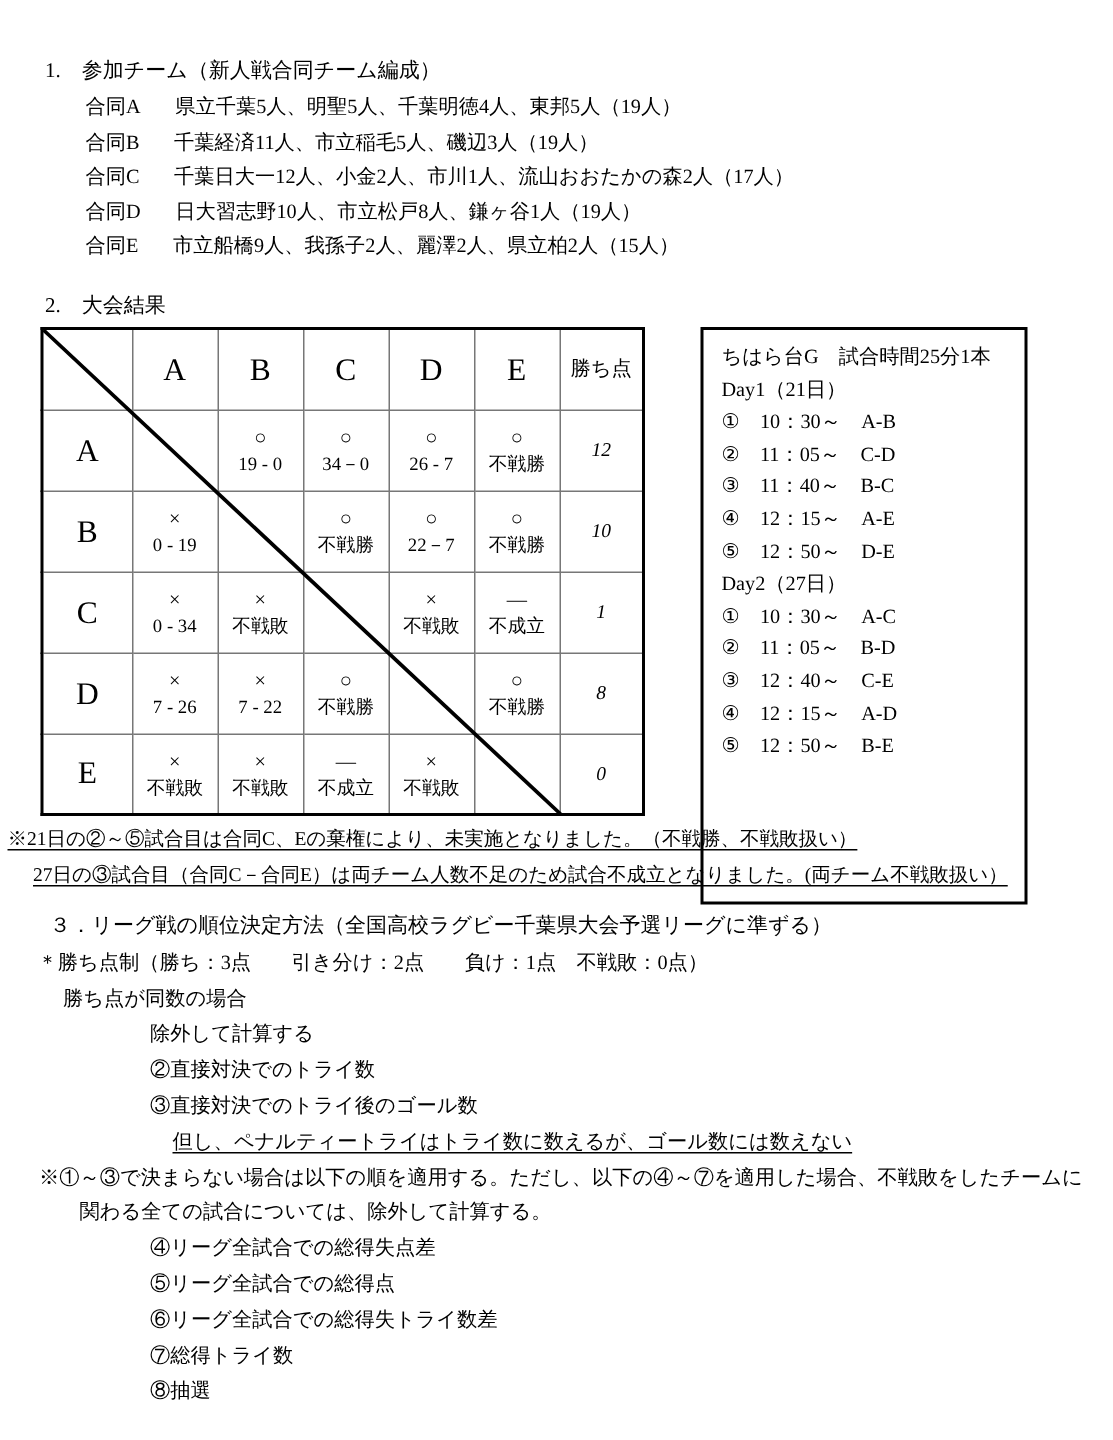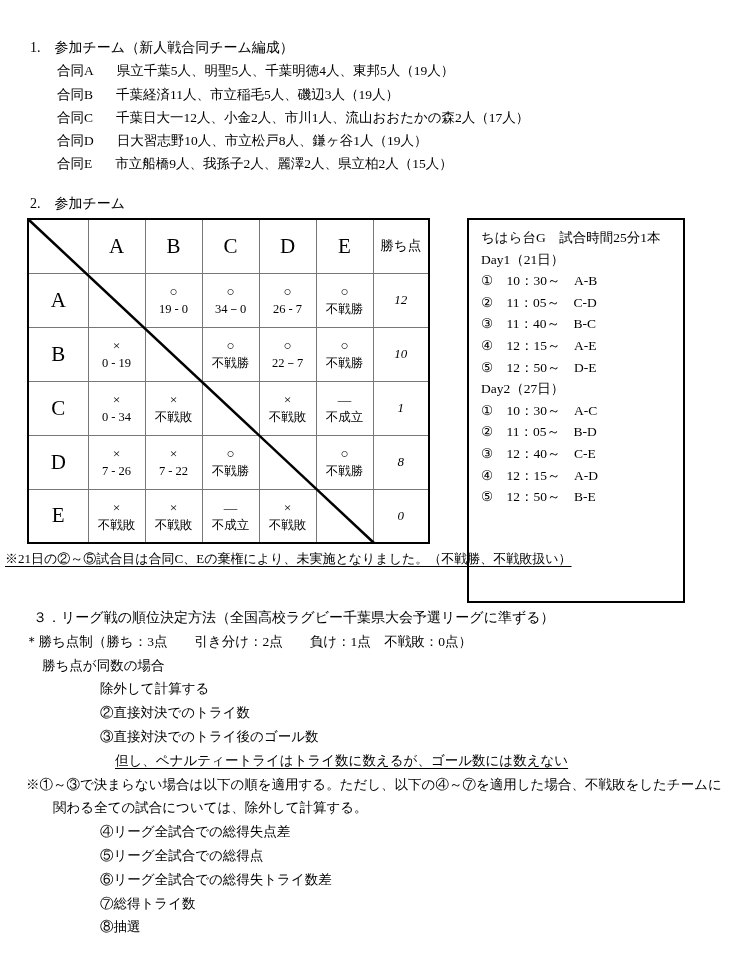--- a/index.html
+++ b/index.html
@@ -71,21 +71,21 @@
   </div>
   <div class="team-line">
     <span class="t-label">合同D</span><span>日大習志野10人、市立松戸8人、鎌ヶ谷1人（19人）</span>
   </div>
   <div class="team-line">
     <span class="t-label">合同E</span><span>市立船橋9人、我孫子2人、麗澤2人、県立柏2人（15人）</span>
   </div>
 </div>
 
 <div id="section2-heading" class="abs">
-  <span class="num">2.</span><span>参加チーム</span>
+  <span class="num">2.</span><span>大会結果</span>
 </div>
 
 <div id="table-wrap" class="abs">
   <table class="results">
     <colgroup>
       <col style="width:60px">
         <col style="width:57px">
         <col style="width:57px">
       <col style="width:57px">
         <col style="width:57px">
@@ -225,20 +225,21 @@
   <div>Day2（27日）</div>
   <div>①　10：30～　A-C</div>
   <div>②　11：05～　B-D</div>
   <div>③　12：40～　C-E</div>
   <div>④　12：15～　A-D</div>
   <div>⑤　12：50～　B-E</div>
 </div>
 
 <div id="table-notes" class="abs">
   <div class="note note1">※21日の②～⑤試合目は合同C、Eの棄権により、未実施となりました。（不戦勝、不戦敗扱い）</div>
+  <div class="note note2">27日の③試合目（合同C－合同E）は両チーム人数不足のため試合不成立となりました。(両チーム不戦敗扱い）</div>
 </div>
 
 <div id="section3" class="abs">
   <div class="s3-heading">３．リーグ戦の順位決定方法（全国高校ラグビー千葉県大会予選リーグに準ずる）</div>
   <div class="s3-points">＊勝ち点制（勝ち：3点　　引き分け：2点　　負け：1点　不戦敗：0点）</div>
   <div class="s3-tie">勝ち点が同数の場合</div>
   <div class="s3-item">除外して計算する</div>
   <div class="s3-item">②直接対決でのトライ数</div>
   <div class="s3-item">③直接対決でのトライ後のゴール数</div>
   <div class="s3-proviso">但し、ペナルティートライはトライ数に数えるが、ゴール数には数えない</div>

